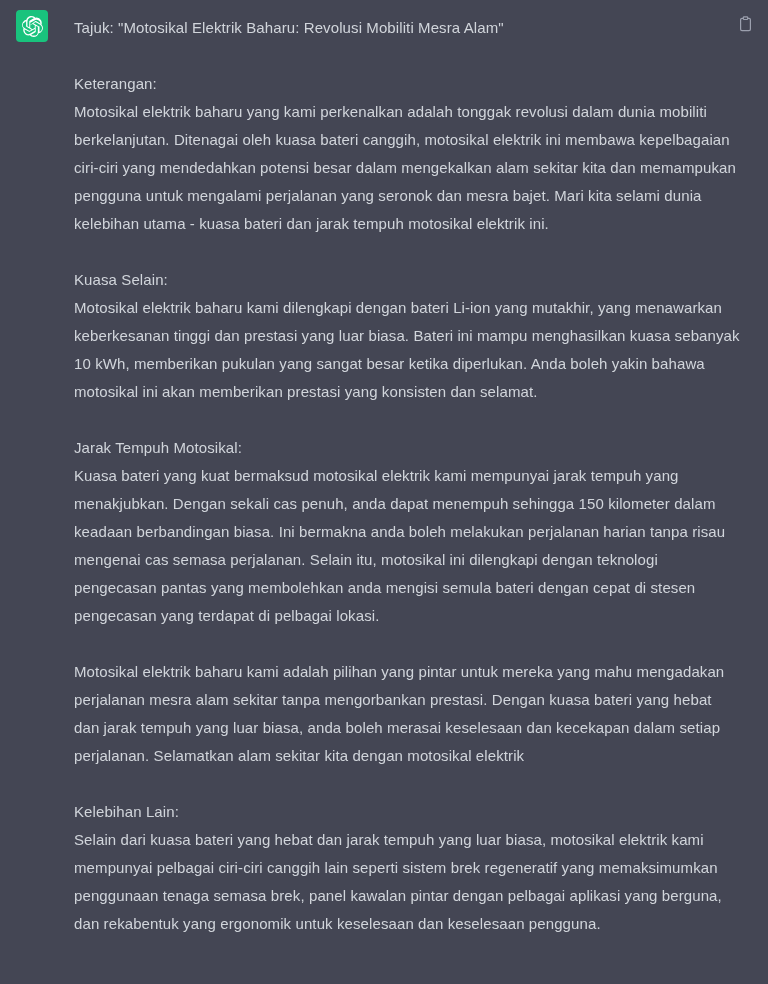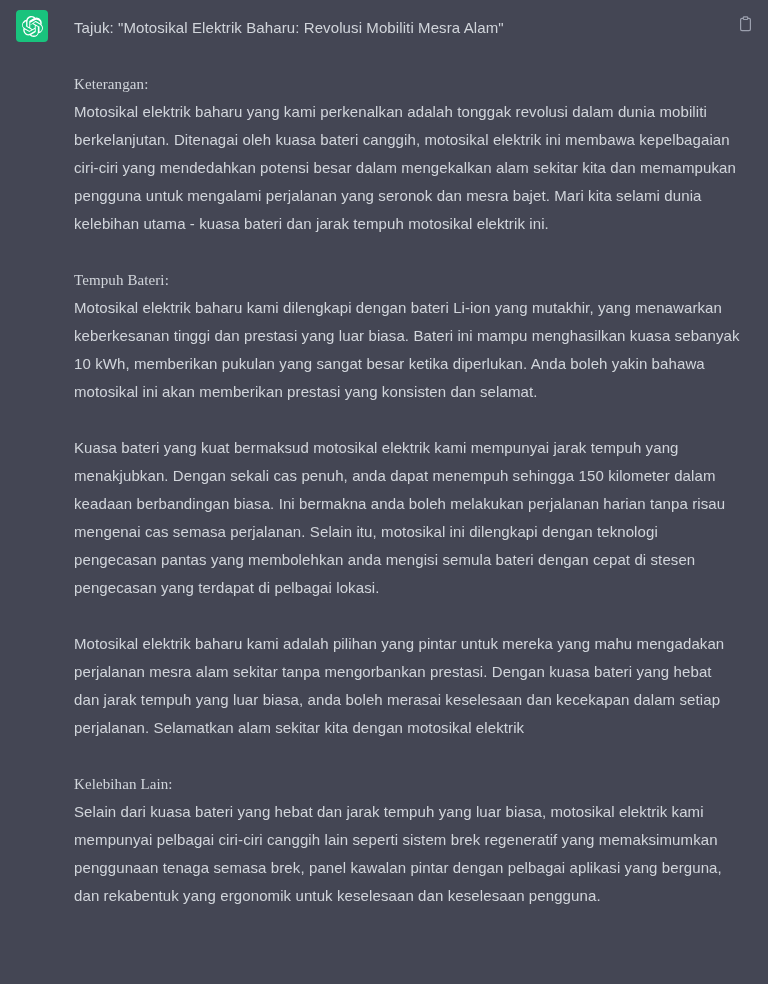--- a/index.html
+++ b/index.html
@@ -39,21 +39,21 @@
     width:666px;
     color:#d1d5db;
     font-size:15px;
     line-height:28px;
     letter-spacing:0.1px;
     -webkit-font-smoothing:antialiased;
   }
   .title { margin-bottom:28px; }
   .para { margin-bottom:28px; }
   .para:last-child { margin-bottom:0; }
-  .line { display:block;font-family:Liberation Serif, serif; }
+  .line { display:block; }
 </style>
 </head>
 <body>
 
 <div class="message">
 
   <div class="avatar">
     <span>
       <svg viewBox="0 0 24 24" fill="none" xmlns="http://www.w3.org/2000/svg" aria-hidden="true">
         <path d="M22.28 9.82a5.98 5.98 0 0 0-.52-4.91 6.05 6.05 0 0 0-6.51-2.9A6.07 6.07 0 0 0 4.98 4.18a5.98 5.98 0 0 0-4 2.9 6.05 6.05 0 0 0 .75 7.1 5.98 5.98 0 0 0 .51 4.91 6.05 6.05 0 0 0 6.52 2.9A5.98 5.98 0 0 0 13.26 24a6.06 6.06 0 0 0 5.77-4.21 5.99 5.99 0 0 0 4-2.9 6.06 6.06 0 0 0-.75-7.07Zm-9.02 12.6a4.48 4.48 0 0 1-2.88-1.04l.14-.08 4.78-2.76a.79.79 0 0 0 .39-.68v-6.74l2.02 1.17a.07.07 0 0 1 .4.06v5.58a4.5 4.5 0 0 1-4.5 4.49ZM3.6 18.29a4.47 4.47 0 0 1-.54-3.01l.14.09 4.79 2.76a.77.77 0 0 0 .78 0l5.84-3.37v2.33a.08.08 0 0 1-.3.07l-4.84 2.79a4.5 4.5 0 0 1-6.14-1.65ZM2.34 7.9a4.48 4.48 0 0 1 2.35-1.97V11.6a.77.77 0 0 0 .38.67l5.82 3.36-2.02 1.17a.8.8 0 0 1-.7 0L3.33 14a4.5 4.5 0 0 1-1.65-6.14l.66.04Zm16.6 3.86-5.83-3.4 2.02-1.16a.8.8 0 0 1 .7 0l4.84 2.79a4.49 4.49 0 0 1-.68 8.1v-5.66a.8.8 0 0 0-.4-.67h-.65Zm2.01-3.03-.14-.09-4.78-2.79a.78.78 0 0 0-.79 0L9.4 10.22V7.88a.07.07 0 0 1 .03-.06l4.84-2.79a4.5 4.5 0 0 1 6.68 4.66ZM8.3 12.87l-2.02-1.17a.08.08 0 0 1-.04-.06V6.07a4.5 4.5 0 0 1 7.37-3.45l-.14.08L8.7 5.46a.79.79 0 0 0-.39.68v6.73Zm1.1-2.37 2.6-1.5 2.6 1.5v3l-2.6 1.5-2.6-1.5v-3Z" fill="#ffffff"></path>
@@ -73,25 +73,26 @@
   <div class="content">
 
     <div class="title">Tajuk: "Motosikal Elektrik Baharu: Revolusi Mobiliti Mesra Alam"</div>
 
     <div class="para">
       <span class="line">Keterangan:</span>
       <span>Motosikal elektrik baharu yang kami perkenalkan adalah tonggak revolusi dalam dunia mobiliti berkelanjutan. Ditenagai oleh kuasa bateri canggih, motosikal elektrik ini membawa kepelbagaian ciri-ciri yang mendedahkan potensi besar dalam mengekalkan alam sekitar kita dan memampukan pengguna untuk mengalami perjalanan yang seronok dan mesra bajet. Mari kita selami dunia kelebihan utama - kuasa bateri dan jarak tempuh motosikal elektrik ini.</span>
     </div>
 
     <div class="para">
-      <span class="line">Tempuh Bateri:</span>
+      <span class="line">Kuasa Selain:</span>
       <span>Motosikal elektrik baharu kami dilengkapi dengan bateri Li-ion yang mutakhir, yang menawarkan keberkesanan tinggi dan prestasi yang luar biasa. Bateri ini mampu menghasilkan kuasa sebanyak 10 kWh, memberikan pukulan yang sangat besar ketika diperlukan. Anda boleh yakin bahawa motosikal ini akan memberikan prestasi yang konsisten dan selamat.</span>
     </div>
 
     <div class="para">
+      <span class="line">Jarak Tempuh Motosikal:</span>
       <span>Kuasa bateri yang kuat bermaksud motosikal elektrik kami mempunyai jarak tempuh yang menakjubkan. Dengan sekali cas penuh, anda dapat menempuh sehingga 150 kilometer dalam keadaan berbandingan biasa. Ini bermakna anda boleh melakukan perjalanan harian tanpa risau mengenai cas semasa perjalanan. Selain itu, motosikal ini dilengkapi dengan teknologi pengecasan pantas yang membolehkan anda mengisi semula bateri dengan cepat di stesen pengecasan yang terdapat di pelbagai lokasi.</span>
     </div>
 
     <div class="para">
       <span>Motosikal elektrik baharu kami adalah pilihan yang pintar untuk mereka yang mahu mengadakan perjalanan mesra alam sekitar tanpa mengorbankan prestasi. Dengan kuasa bateri yang hebat dan jarak tempuh yang luar biasa, anda boleh merasai keselesaan dan kecekapan dalam setiap perjalanan. Selamatkan alam sekitar kita dengan motosikal elektrik</span>
     </div>
 
     <div class="para">
       <span class="line">Kelebihan Lain:</span>
       <span>Selain dari kuasa bateri yang hebat dan jarak tempuh yang luar biasa, motosikal elektrik kami mempunyai pelbagai ciri-ciri canggih lain seperti sistem brek regeneratif yang memaksimumkan penggunaan tenaga semasa brek, panel kawalan pintar dengan pelbagai aplikasi yang berguna, dan rekabentuk yang ergonomik untuk keselesaan dan keselesaan pengguna.</span>

